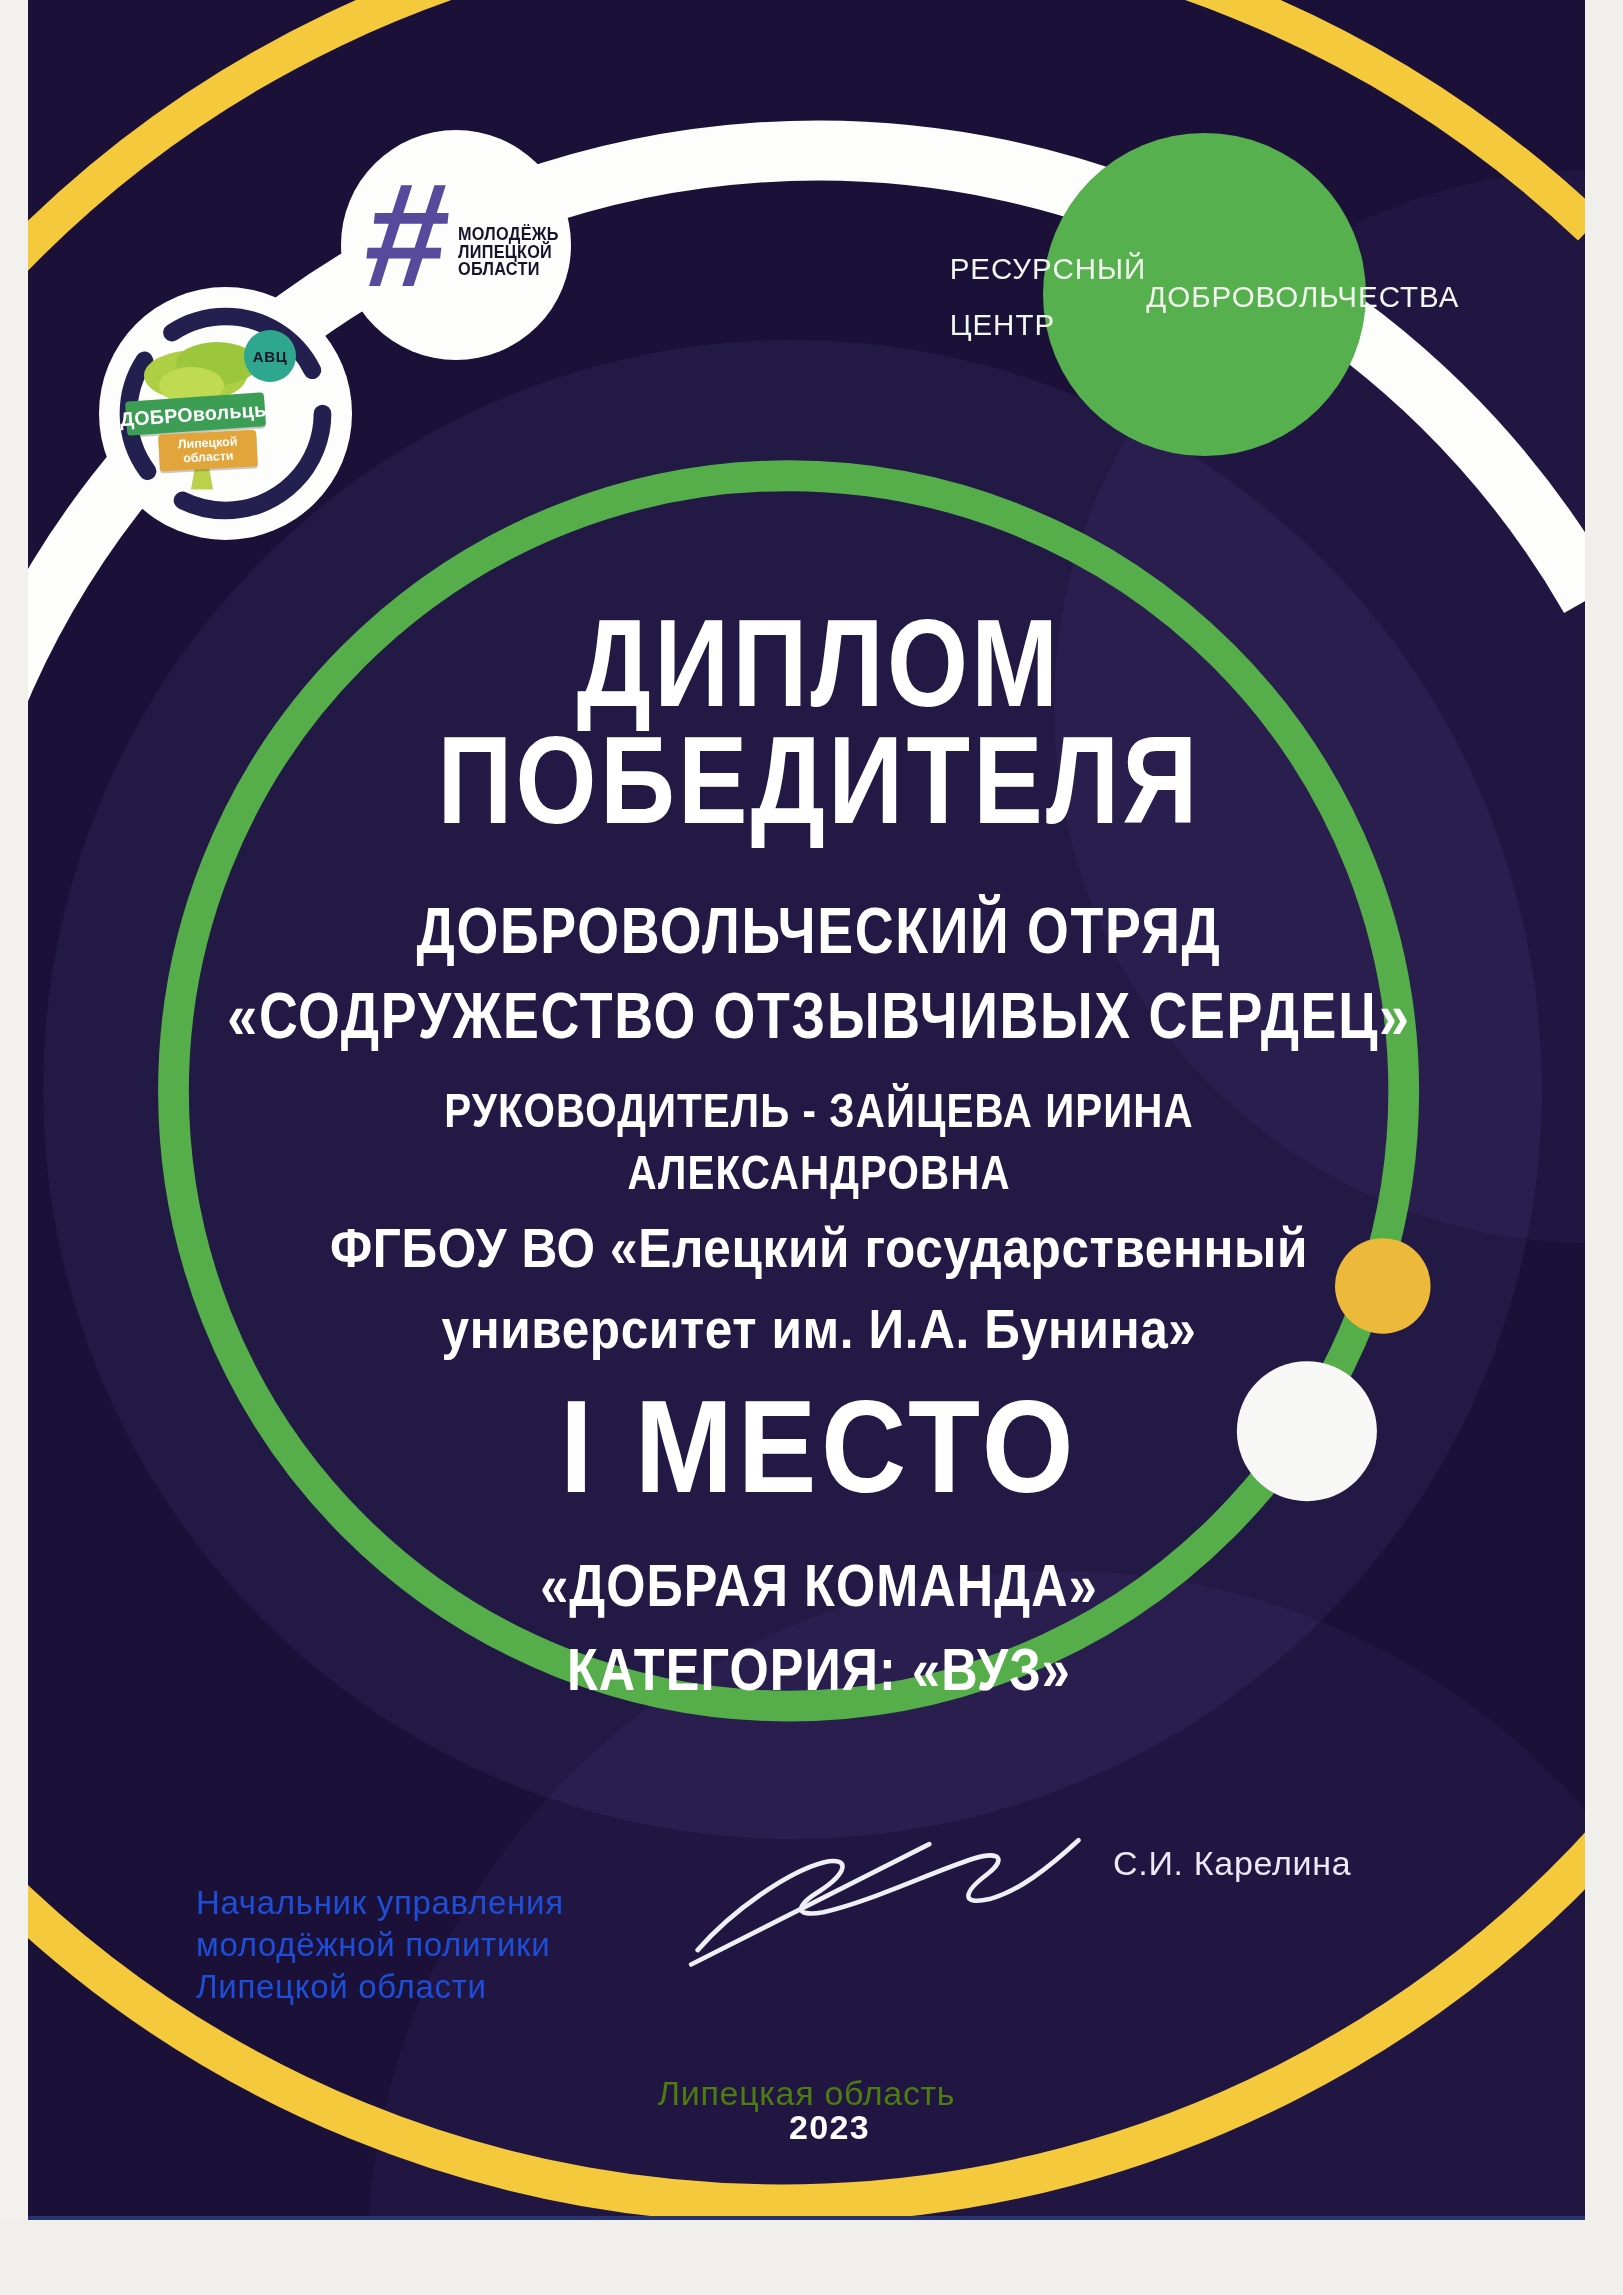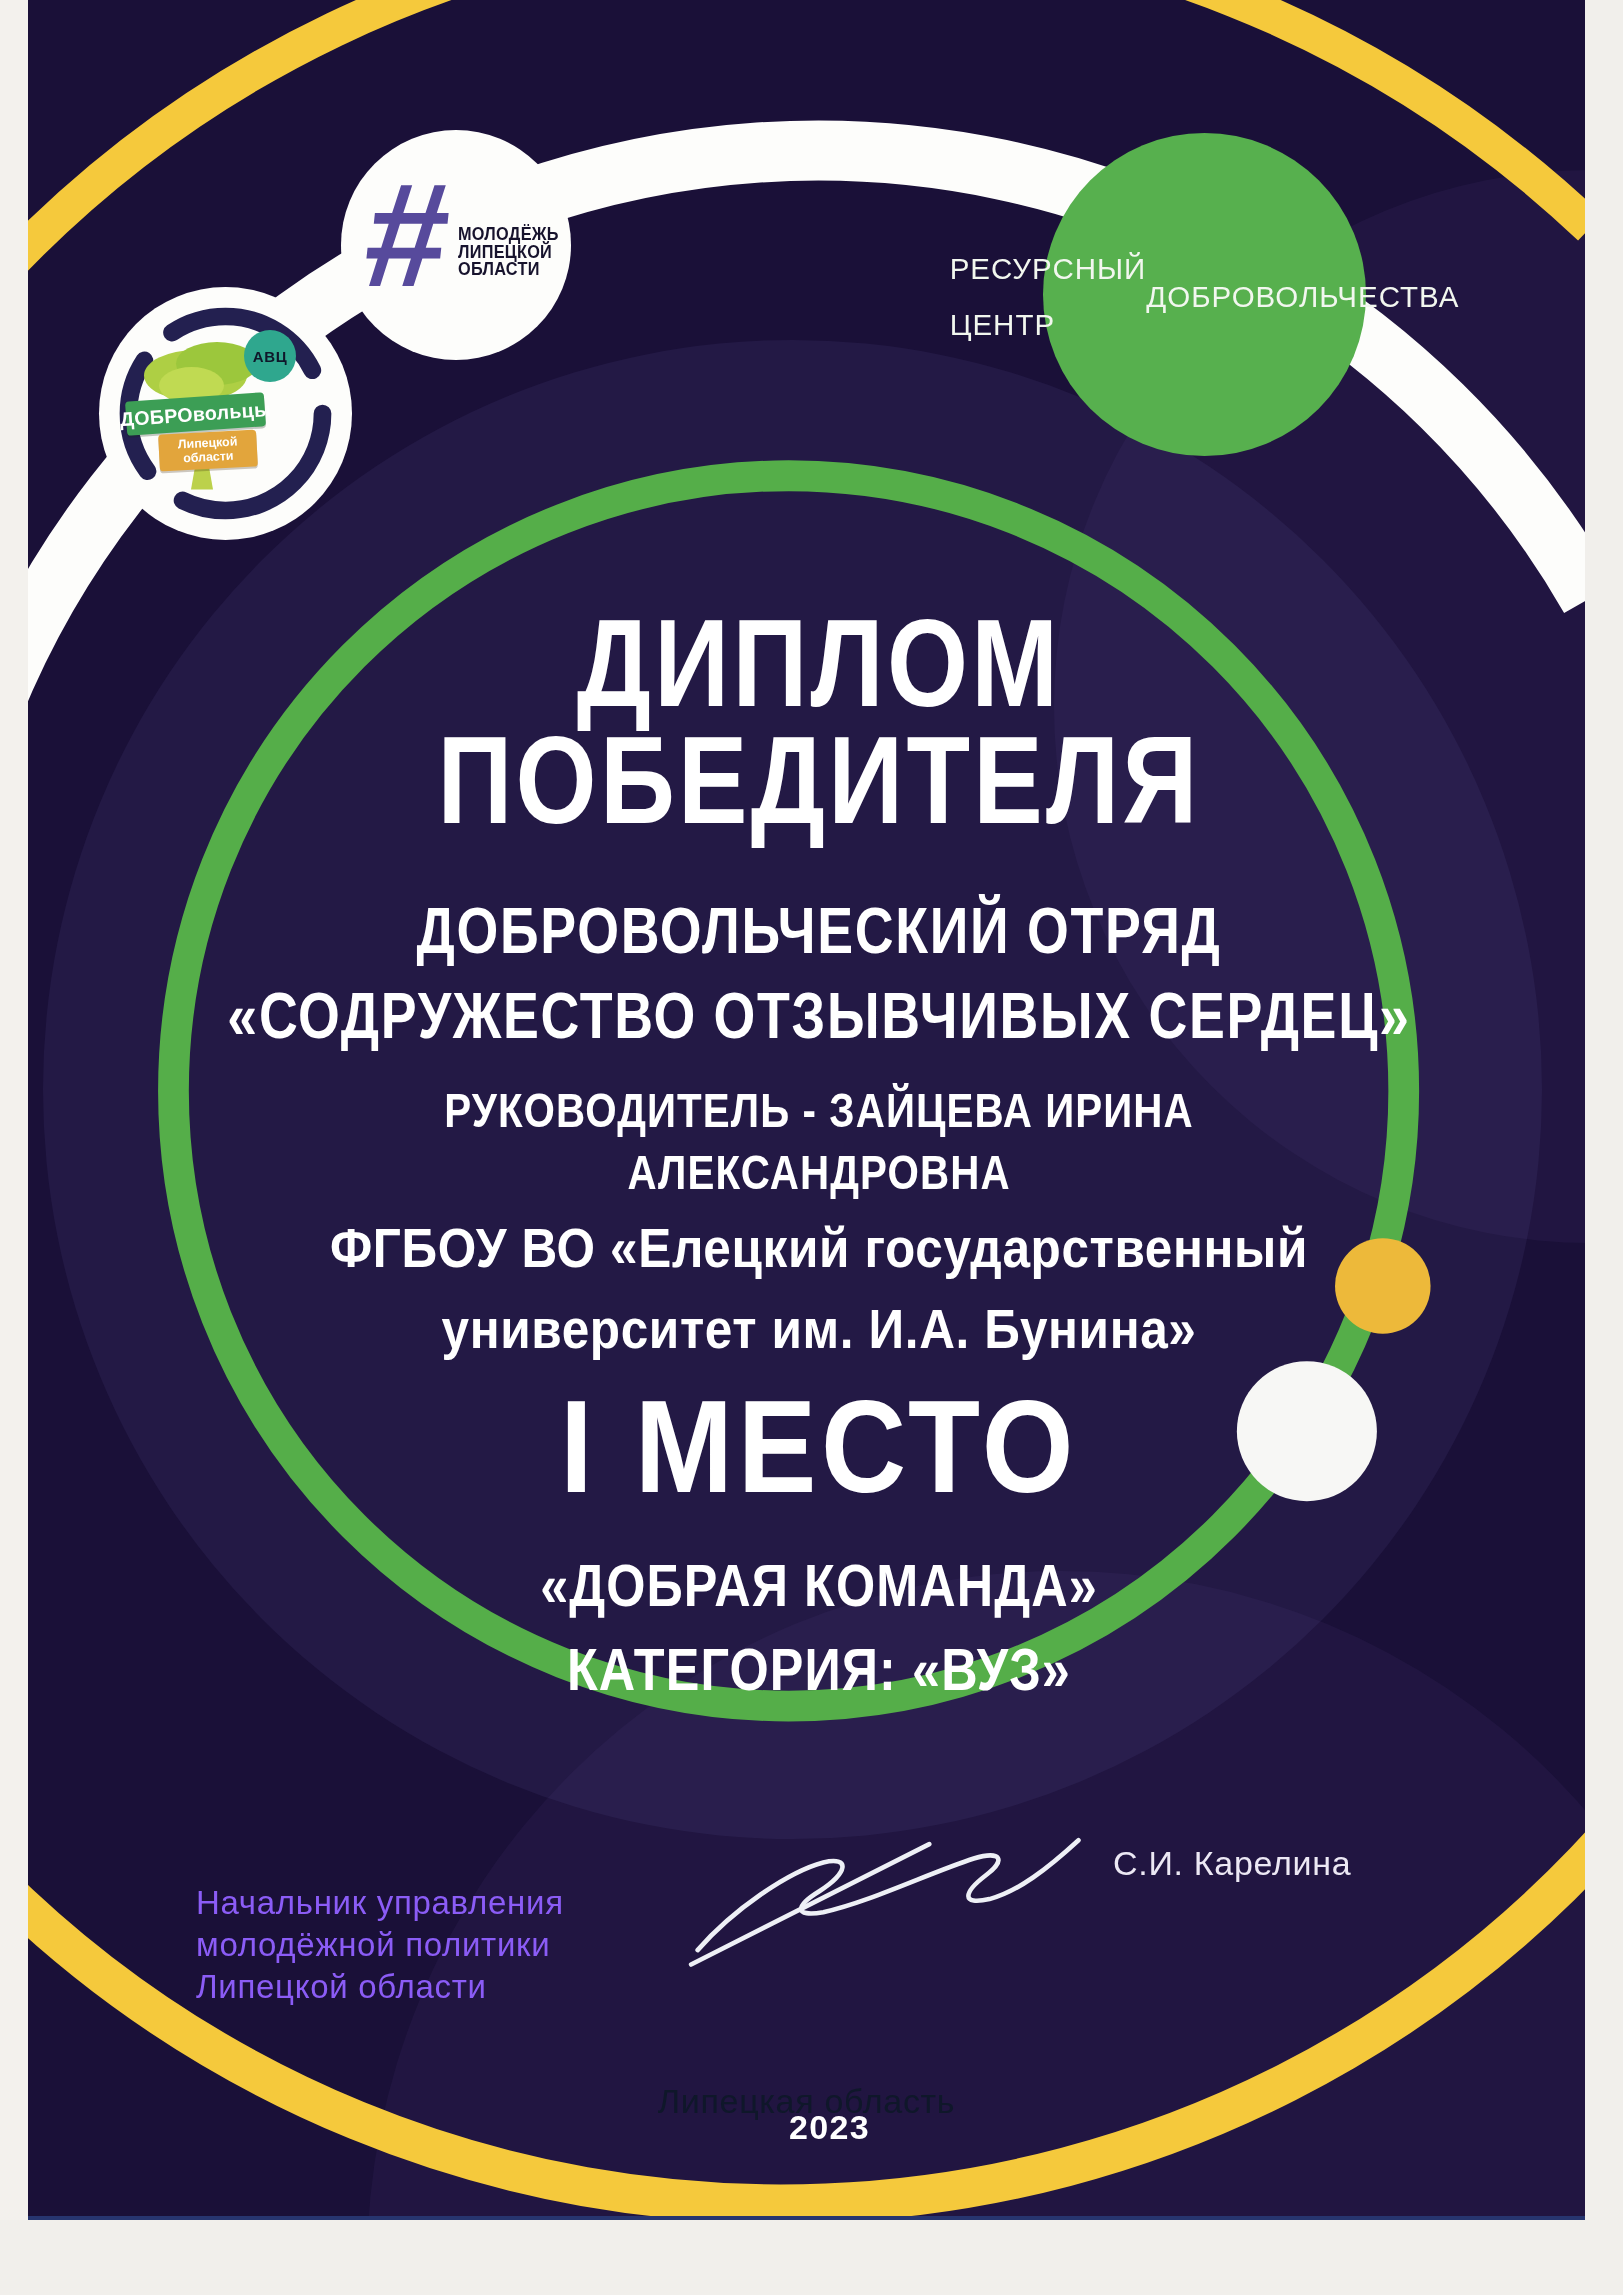--- a/index.html
+++ b/index.html
@@ -62,26 +62,26 @@
   .cond { transform:scaleX(0.84); transform-origin:50% 50%; }
   .cond9 { transform:scaleX(0.90); transform-origin:50% 50%; }
   .t-title { font-size:124px; font-weight:bold; letter-spacing:3.9px; }
   .t-sub   { font-size:64px;  font-weight:bold; letter-spacing:2px; }
   .t-lead  { font-size:48px;  font-weight:bold; letter-spacing:1.3px; }
   .t-inst  { font-size:55px;  font-weight:bold; letter-spacing:0.7px; }
   .t-place { font-size:131px; font-weight:bold; letter-spacing:5.2px; }
   .t-nom   { font-size:60px;  font-weight:bold; letter-spacing:1.3px; }
 
   
-  .sign-position { position:absolute; left:196px; top:1882px; color:#8b5cf6;
+  .sign-position { position:absolute; left:196px; top:1882px; color:#1d4ed8;
                    font-size:33px; line-height:42px; letter-spacing:0.7px; text-align:left; }
   .signer-name { position:absolute; left:1113px; top:1844px; color:#ece8f4;
                  font-size:34px; letter-spacing:0.7px; }
   .footer-region { position:absolute; left:27.5px; width:1558px; top:2074px; text-align:center;
-                   color:#0f172a; font-size:34px; letter-spacing:0.7px;margin-top:8px; }
+                   color:#4d7c0f; font-size:34px; letter-spacing:0.7px; }
   .footer-year { position:absolute; left:27.5px; width:1558px; top:2108px; text-align:center;
                  color:#ffffff; font-size:34px; font-weight:bold; letter-spacing:1.3px;padding-left:23px; }
 
   
   .scan-left   { position:absolute; left:0; top:0; width:27.5px; height:2295px; background:#f3f1ed; }
   .scan-right  { position:absolute; left:1585px; top:0; width:38px; height:2295px; background:#f1efeb; }
   .scan-bottom { position:absolute; left:0; top:2220px; width:1623px; height:75px; background:#f1efeb; }
   .scan-edge-line { position:absolute; left:27.5px; top:2216px; width:1558px; height:3.9px; background:#27356f; }
 </style>
 </head>

